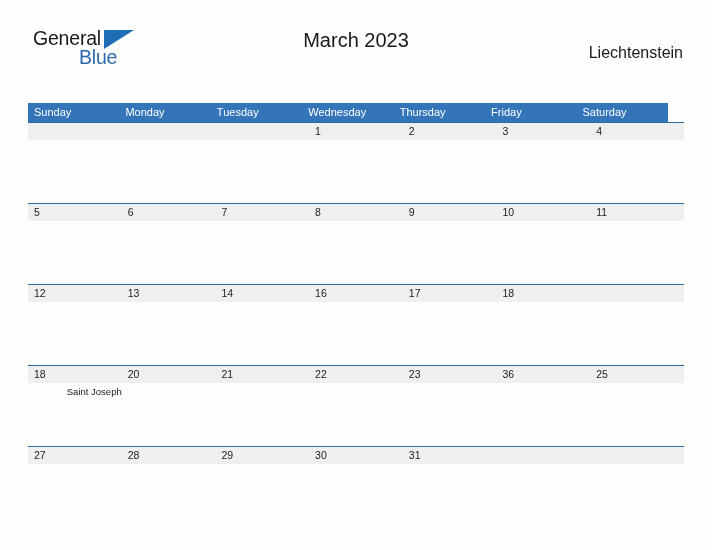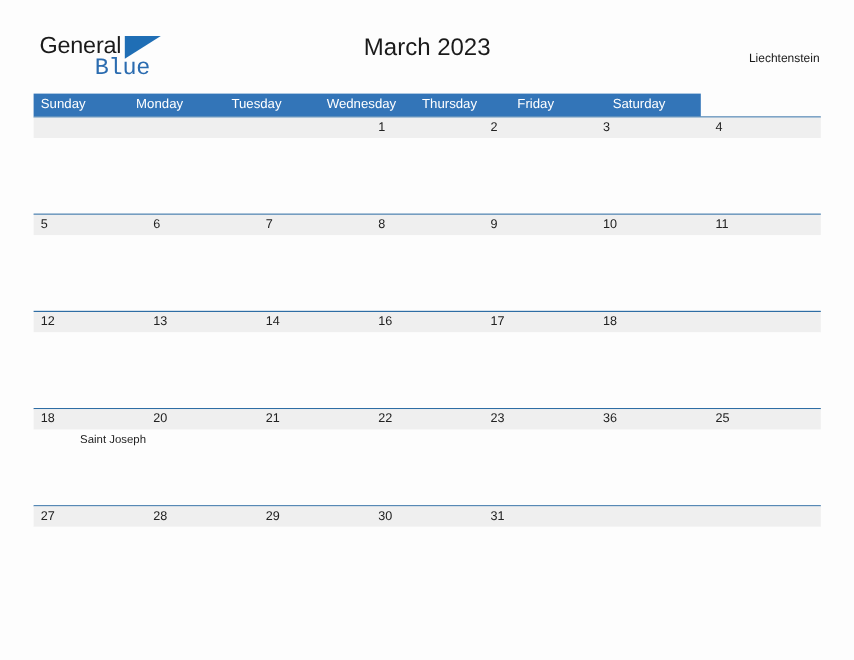--- a/index.html
+++ b/index.html
@@ -47,21 +47,21 @@
     font-family: "Liberation Sans", sans-serif;
   }
   .logo-blue {
     position: absolute;
     left: 46px;
     top: 19px;
     font-size: 19.5px;
     color: #2b6cb0;
     letter-spacing: -0.2px;
     line-height: 1;
-    font-family: Liberation Mono, monospace;
+    font-family: Liberation Sans, sans-serif;
   }
   .logo-triangle {
     position: absolute;
     left: 71px;
     top: 1px;
     width: 0;
     height: 0;
     border-left: 30px solid #1f6eb5;
     border-bottom: 19px solid transparent;
   }
@@ -75,38 +75,39 @@
     font-size: 20px;
     color: #1a1a1a;
     font-family: "Liberation Sans", sans-serif;
     line-height: 1.2;
   }
 
   .cal-region {
     position: absolute;
     right: 29px;
     top: 44px;
-    font-size: 10px;
+    font-size: 16px;
     color: #1a1a1a;
     font-family: "Liberation Sans", sans-serif;
   }
 
   
   .grid {
     position: absolute;
     left: 28px;
     top: 78px;
     width: 656px;
   }
 
   .weekday-row {
     display: flex;
-    width: 556px;
+    width: 640px;
     height: 19px;
     background: #3375b8;
+    margin-top: 25px;
   }
   .weekday {
     width: 93.71px;
     box-sizing: border-box;
     padding-left: 6px;
     color: #ffffff;
     font-size: 11px;
     line-height: 19px;
     font-family: "Liberation Sans", sans-serif;
     white-space: nowrap;

